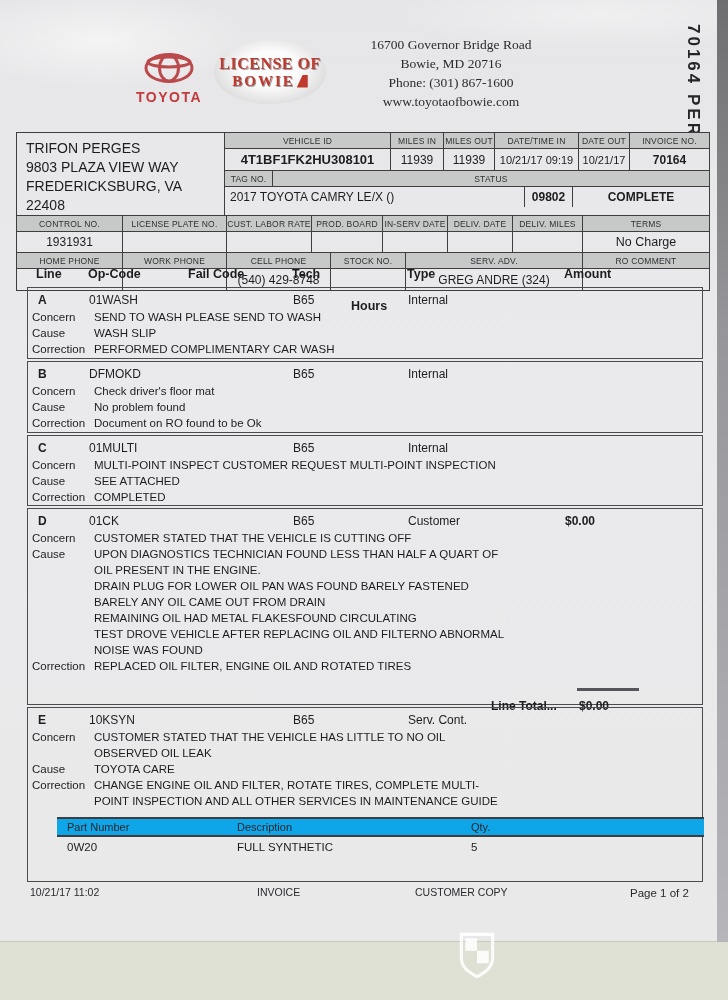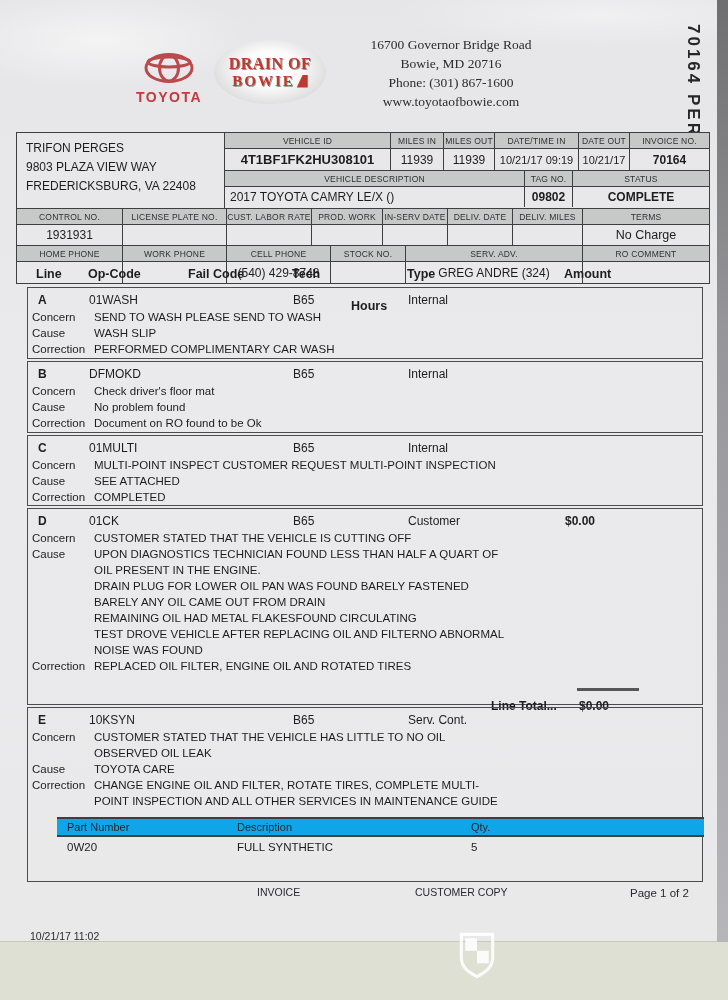--- a/index.html
+++ b/index.html
@@ -52,21 +52,21 @@
   .info-table { position:absolute; left:16px; top:132px; width:694px; border:1px solid #3e3e40; font-size:11.5px; }
   .row { display:flex; border-bottom:1px solid #3e3e40; }
   .row:last-child { border-bottom:none; }
   .cell { border-right:1px solid #3e3e40; overflow:hidden; display:flex; align-items:center; justify-content:center; text-align:center; }
   .cell:last-child { border-right:none; }
   .lbl { background:#c7c9c8; font-size:8.5px; color:#2f2f33; letter-spacing:0.2px; height:15px; }
   .val { height:20px; font-size:12px; }
   .val.tall { height:21px; }
   .bold { font-weight:bold; }
   .info-top { display:flex; border-bottom:1px solid #3e3e40; }
-  .customer-block { width:208px; border-right:1px solid #3e3e40; padding:6px 0 12px 9px; font-size:12px; line-height:19px; }
+  .customer-block { width:208px; border-right:1px solid #3e3e40; padding:6px 0 0 9px; font-size:14px; line-height:19px; }
   .vehicle-grid { flex:1; display:flex; flex-direction:column; }
   .vehicle-grid .row:last-child { border-bottom:none; }
   .smallval { font-size:11px; }
 
   
   .cols-header { position:absolute; left:27px; top:267px; width:676px; font-weight:bold; font-size:12.5px; display:flex; }
   .cols-header span { display:inline-block; }
   .c-line { width:61px; padding-left:9px; }
   .c-op { width:100px; }
   .c-fail { width:104px; }
@@ -97,21 +97,21 @@
     display:flex; background:#0ea5e9;
     border-top:2px solid #3e3e40; border-bottom:2px solid #3e3e40;
     font-size:11px; padding:2px 0; color:#26262a;
   }
   .parts-row { display:flex; font-size:11.5px; padding-top:4px; }
   .p-c1 { width:180px; padding-left:10px; }
   .p-c2 { width:234px; }
 
   
   .footer-item { position:absolute; font-size:10.5px; color:#2a2a2e; }
-  .f-date { left:30px; top:886px;margin-top:44px; }
+  .f-date { left:30px; top:886px; }
   .f-invoice { left:257px; top:886px; }
   .f-copy { left:415px; top:886px; }
   .f-page { left:630px; top:887px; font-size:11.5px; }
 
   
   .watermark { position:absolute; left:458px; top:932px; display:flex; align-items:flex-start; gap:9px; color:rgba(255,255,255,0.88); }
   .wm-text { display:flex; flex-direction:column; }
   .wm-l1 { font-size:25px; font-weight:bold; letter-spacing:4px; line-height:24px; }
   .wm-row2 { display:flex; align-items:flex-end; gap:8px; }
   .wm-l2 { font-size:25px; font-weight:bold; letter-spacing:4px; line-height:24px; }
@@ -125,21 +125,21 @@
 <div class="toyota-logo">
   <svg width="52" height="32" viewBox="0 0 52 32">
     <ellipse cx="26" cy="16" rx="23" ry="13.5" fill="none" stroke="#bb4a4d" stroke-width="3"></ellipse>
     <ellipse cx="26" cy="16" rx="9.5" ry="13" fill="none" stroke="#bb4a4d" stroke-width="3"></ellipse>
     <ellipse cx="26" cy="10" rx="21" ry="5" fill="none" stroke="#bb4a4d" stroke-width="3"></ellipse>
   </svg>
   <div class="wordmark">TOYOTA</div>
 </div>
 
 <div class="bowie-logo">
-  <div class="bowie-l1">DRAIN OF</div>
+  <div class="bowie-l1">LICENSE OF</div>
   <div class="bowie-l2row">
     <div class="bowie-l2">BOWIE</div>
     <div class="bowie-swoosh"></div>
   </div>
 </div>
 
 <div class="dealer-address">16700 Governor Bridge Road
 Bowie, MD 20716
 Phone: (301) 867-1600
 www.toyotaofbowie.com</div>
@@ -164,36 +164,35 @@
       </div>
       <div class="row">
         <div class="cell val tall bold" style="width:166px;font-size:13px">4T1BF1FK2HU308101</div>
         <div class="cell val tall" style="width:53px">11939</div>
         <div class="cell val tall" style="width:51px">11939</div>
         <div class="cell val tall smallval" style="width:84px">10/21/17 09:19</div>
         <div class="cell val tall smallval" style="width:51px">10/21/17</div>
         <div class="cell val tall bold" style="flex:1">70164</div>
       </div>
       <div class="row">
-        <div class="cell lbl" style="width:300px">VEHICLE DESCRIPTION</div>
         <div class="cell lbl" style="width:48px">TAG NO.</div>
         <div class="cell lbl" style="flex:1">STATUS</div>
       </div>
       <div class="row">
         <div class="cell val" style="width:300px;justify-content:flex-start;padding-left:5px">2017 TOYOTA CAMRY LE/X ()</div>
         <div class="cell val bold" style="width:48px">09802</div>
         <div class="cell val bold" style="flex:1">COMPLETE</div>
       </div>
     </div>
   </div>
   <div class="row">
     <div class="cell lbl" style="width:106px">CONTROL NO.</div>
     <div class="cell lbl" style="width:104px">LICENSE PLATE NO.</div>
     <div class="cell lbl" style="width:85px">CUST. LABOR RATE</div>
-    <div class="cell lbl" style="width:71px">PROD. WORK</div>
+    <div class="cell lbl" style="width:71px">PROD. BOARD</div>
     <div class="cell lbl" style="width:65px">IN-SERV DATE</div>
     <div class="cell lbl" style="width:65px">DELIV. DATE</div>
     <div class="cell lbl" style="width:70px">DELIV. MILES</div>
     <div class="cell lbl" style="flex:1">TERMS</div>
   </div>
   <div class="row">
     <div class="cell val" style="width:106px">1931931</div>
     <div class="cell val" style="width:104px"></div>
     <div class="cell val" style="width:85px"></div>
     <div class="cell val" style="width:71px"></div>

